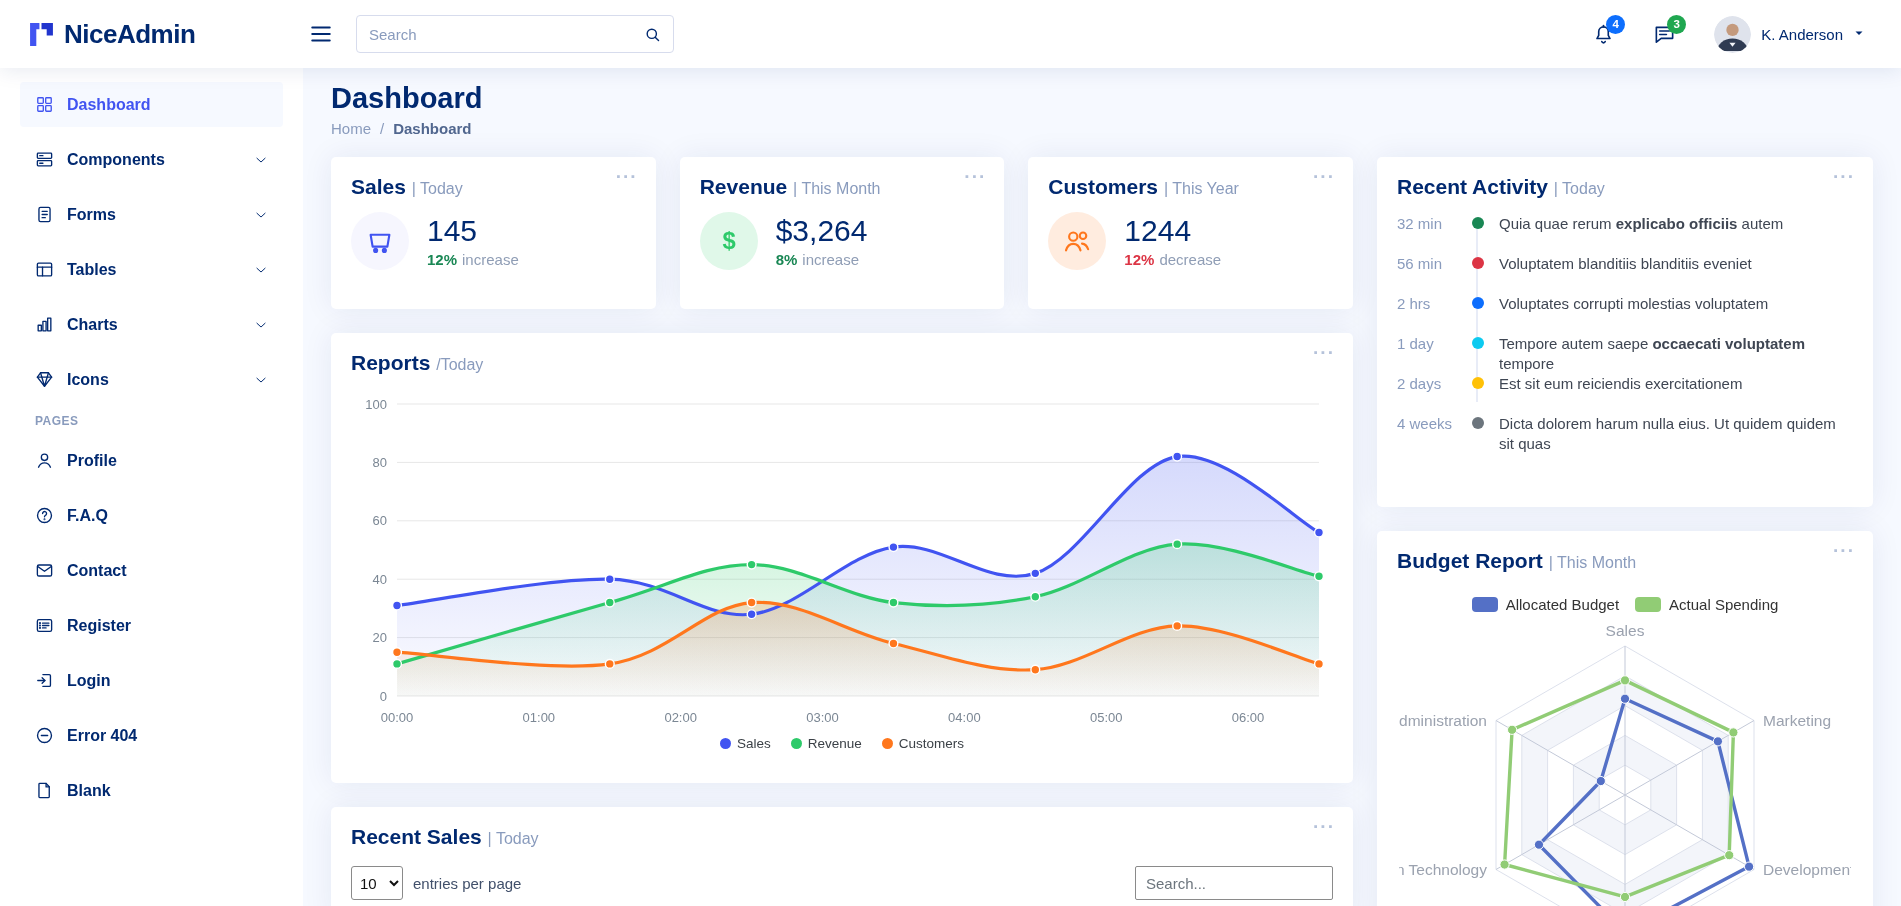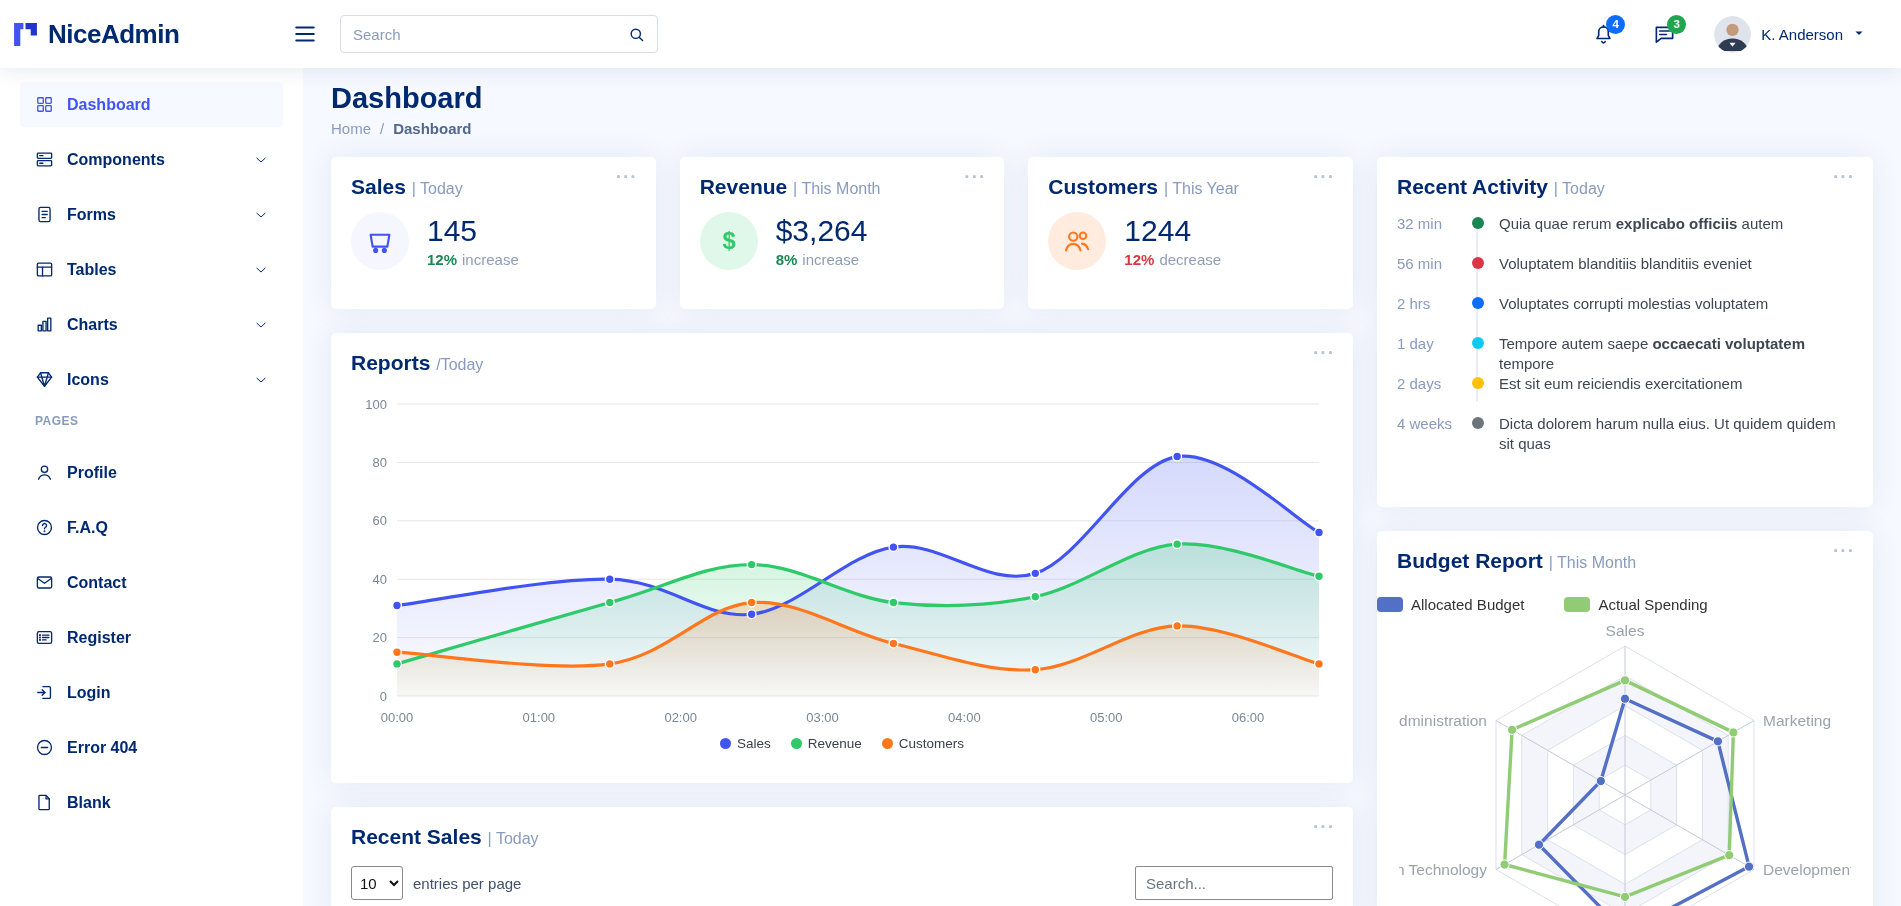--- a/index.html
+++ b/index.html
@@ -1,19 +1,19 @@
 <!DOCTYPE html>
 <html><head>
 <meta charset="utf-8">
 <style>
   *{margin:0;padding:0;box-sizing:border-box}
   html,body{width:1901px;height:906px;overflow:hidden;font-family:"Liberation Sans",sans-serif;background:#fff}
   :root{}
   
-  .header{position:fixed;top:0;left:0;width:1901px;height:68px;background:#fff;display:flex;align-items:center;padding-left:12px;z-index:20;box-shadow:0 2px 20px rgba(1,41,112,.10)}
+  .header{position:fixed;top:0;left:0;width:1901px;height:68px;background:#fff;display:flex;align-items:center;padding-left:28px;z-index:20;box-shadow:0 2px 20px rgba(1,41,112,.10)}
   .logo{display:flex;align-items:center;gap:9px;width:280px}
   .logo-text{font-size:26px;font-weight:700;color:#012970;letter-spacing:-0.5px}
   .toggle-btn{color:#012970;cursor:pointer;display:flex;align-items:center}
   .toggle-btn svg{width:26px;height:26px}
   .search-bar{margin-left:22px}
   .search-form{display:flex;align-items:center;width:318px;height:38px;border:1px solid #d7dced;border-radius:4px;padding:0 12px;background:#fff}
   .search-form input{border:none;outline:none;flex:1;font-size:15px;font-family:inherit;color:#012970}
   .search-form input::placeholder{color:#899bbd}
   .search-form .search-icon{color:#012970;display:flex}
   .search-form svg{width:17px;height:17px}
@@ -29,21 +29,21 @@
   .profile .caret svg{width:12px;height:12px;color:#012970}
   
   .sidebar{position:fixed;top:60px;left:0;bottom:0;width:303px;background:#fff;padding:22px 20px;z-index:15}
   .sidebar ul{list-style:none}
   .nav-link{display:flex;align-items:center;gap:13px;padding:13px 15px;margin-bottom:10px;border-radius:4px;font-size:16px;font-weight:600;color:#012970;cursor:pointer;text-decoration:none}
   .nav-link .nav-icon{display:flex}
   .nav-link .nav-icon svg{width:19px;height:19px}
   .nav-link .chevron{margin-left:auto;display:flex}
   .nav-link .chevron svg{width:14px;height:14px}
   .nav-link.active{color:#4154f1;background:#f6f9ff}
-  .pages-label{font-size:12px;font-weight:700;letter-spacing:.5px;color:#899bbd;margin:12px 0 22px 15px}
+  .pages-label{font-size:12px;font-weight:700;letter-spacing:.5px;color:#899bbd;margin:12px 0 10px 15px}
   
   #main{margin-left:303px;margin-top:60px;width:1598px;height:846px;background:#f6f9ff;padding:22px 28px 0}
   .pagetitle h1{font-size:29px;font-weight:600;color:#012970;margin-bottom:5px}
   .breadcrumb{display:flex;gap:9px;font-size:15px;color:#899bbd}
   .breadcrumb .bc-home{color:#899bbd;cursor:pointer}
   .breadcrumb .bc-current{color:#51678f;font-weight:600}
   .dashboard{display:flex;gap:24px;margin-top:20px}
   .col-left{width:1022px;flex:none;display:flex;flex-direction:column;gap:24px}
   .col-right{flex:1;display:flex;flex-direction:column;gap:24px}
   .card{background:#fff;border-radius:5px;box-shadow:0 0 30px rgba(1,41,112,.08);position:relative}
@@ -78,21 +78,21 @@
   .act-list{position:relative;padding:2px 34px 0 20px}
   .act-rail{position:absolute;left:99px;top:10px;bottom:52px;width:2px;background:#e8ecf7}
   .act-item{display:flex;min-height:40px;font-size:15px;line-height:1.32}
   .act-time{width:68px;flex:none;color:#899bbd}
   .act-linecol{width:26px;flex:none;position:relative}
   .act-dot{position:absolute;left:50%;top:3px;width:12px;height:12px;border-radius:50%;transform:translateX(-50%)}
   .act-text{color:#3f4653;padding-left:8px}
   .act-text b{font-weight:700}
   
   .budget-card{height:430px}
-  .budget-legend{display:flex;gap:40px;margin-top:10px}
+  .budget-legend{display:flex;justify-content:center;gap:16px;margin-top:10px}
   .bl-item{display:flex;align-items:center;gap:8px;font-size:15px;color:#333;cursor:pointer}
   .bl-swatch{width:26px;height:15px;border-radius:4px}
   #budget-chart{display:block;margin:2px auto 0}
 </style>
 </head>
 <body>
 
 <header class="header">
   <div class="logo">
     <svg width="27" height="27" viewBox="0 0 26 26">

